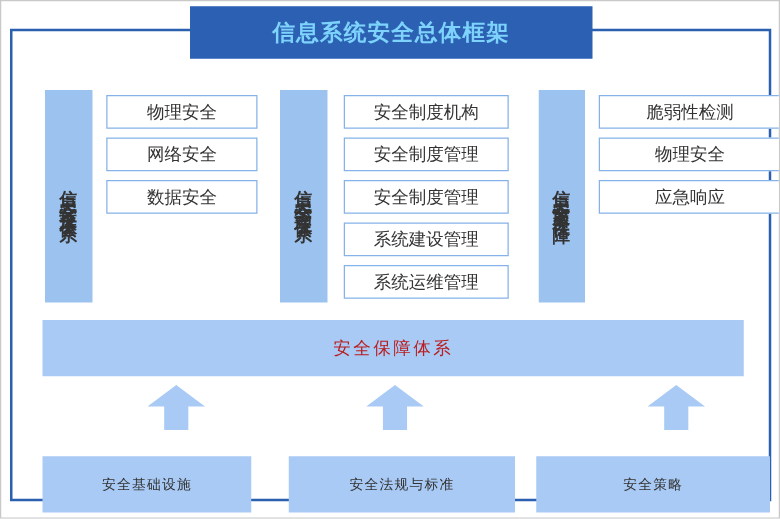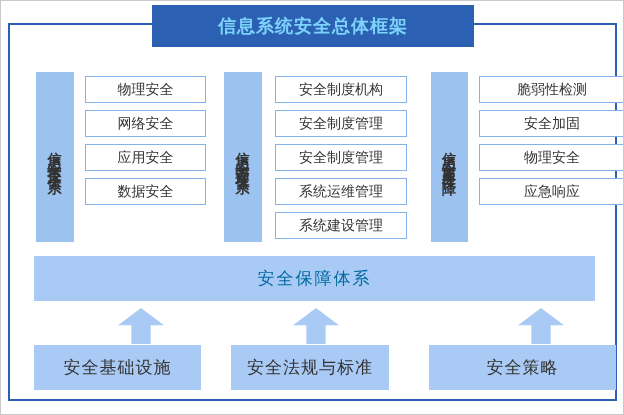--- a/index.html
+++ b/index.html
@@ -32,73 +32,71 @@
     box-sizing:border-box;margin-bottom:7px;
     display:flex;align-items:center;justify-content:center;
     font-size:14px;color:#333;
   }
   #col1{left:35px;} #col1 .vbar{width:38px;margin-right:11px;} #col1 .itembox{width:121px;}
   #col2{left:223px;} #col2 .vbar{width:38px;margin-right:13px;} #col2 .itembox{width:132px;}
   #col3{left:430px;} #col3 .vbar{width:37px;margin-right:11px;} #col3 .itembox{width:146px;}
   .assurance{
     position:absolute;left:33px;top:255px;width:561px;height:45px;
     background:#a9caf5;display:flex;align-items:center;justify-content:center;
-    font-size:17px;color:#0369a1;letter-spacing:2px;
+    font-size:14px;color:#b91c1c;letter-spacing:2px;
   }
   .up-arrow{
     position:absolute;top:307px;width:46px;height:36px;background:#a9caf5;
     clip-path:polygon(50% 0, 100% 48%, 71% 48%, 71% 100%, 29% 100%, 29% 48%, 0 48%);
   }
   #arrow1{left:117px;} #arrow2{left:292px;} #arrow3{left:517px;}
   .foundation{
-    position:absolute;top:344px;height:45px;background:#a9caf5;
+    position:absolute;top:364px;height:45px;background:#a9caf5;
     display:flex;align-items:center;justify-content:center;
-    font-size:17px;color:#333;letter-spacing:1px;
+    font-size:11px;color:#333;letter-spacing:1px;
   }
   #fnd1{left:33px;width:167px;}
-  #fnd2{left:230px;width:158px;}
+  #fnd2{left:230px;width:181px;}
   #fnd3{left:428px;width:187px;}
 </style>
 </head>
 <body>
 
 <div class="stage">
 
   <div class="frame"></div>
 
   <div class="banner">
     <span>信息系统安全总体框架</span>
   </div>
 
   <div class="colgroup" id="col1">
     <div class="vbar">信息安全技术体系</div>
     <div class="items">
       <div class="itembox">物理安全</div>
       <div class="itembox">网络安全</div>
-      <div class="itembox">应用安全</div>
       <div class="itembox">数据安全</div>
     </div>
   </div>
 
   <div class="colgroup" id="col2">
     <div class="vbar">信息安全管理体系</div>
     <div class="items">
       <div class="itembox">安全制度机构</div>
       <div class="itembox">安全制度管理</div>
       <div class="itembox">安全制度管理</div>
+      <div class="itembox">系统建设管理</div>
       <div class="itembox">系统运维管理</div>
-      <div class="itembox">系统建设管理</div>
     </div>
   </div>
 
   <div class="colgroup" id="col3">
     <div class="vbar">信息安全服务保障</div>
     <div class="items">
       <div class="itembox">脆弱性检测</div>
-      <div class="itembox">安全加固</div>
       <div class="itembox">物理安全</div>
       <div class="itembox">应急响应</div>
     </div>
   </div>
 
   <div class="assurance">安全保障体系</div>
 
   <div class="up-arrow" id="arrow1"></div>
   <div class="up-arrow" id="arrow2"></div>
   <div class="up-arrow" id="arrow3"></div>

